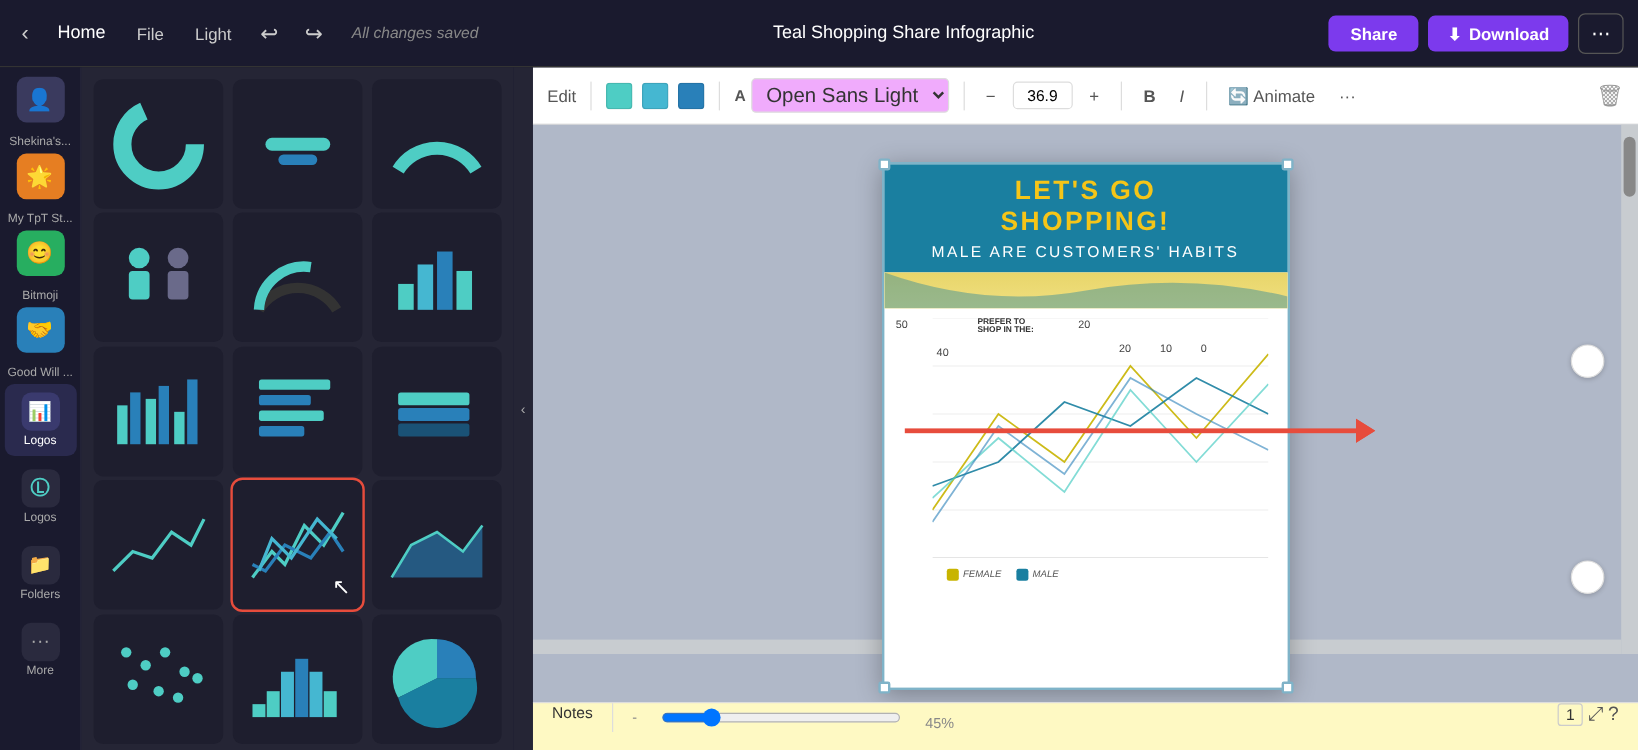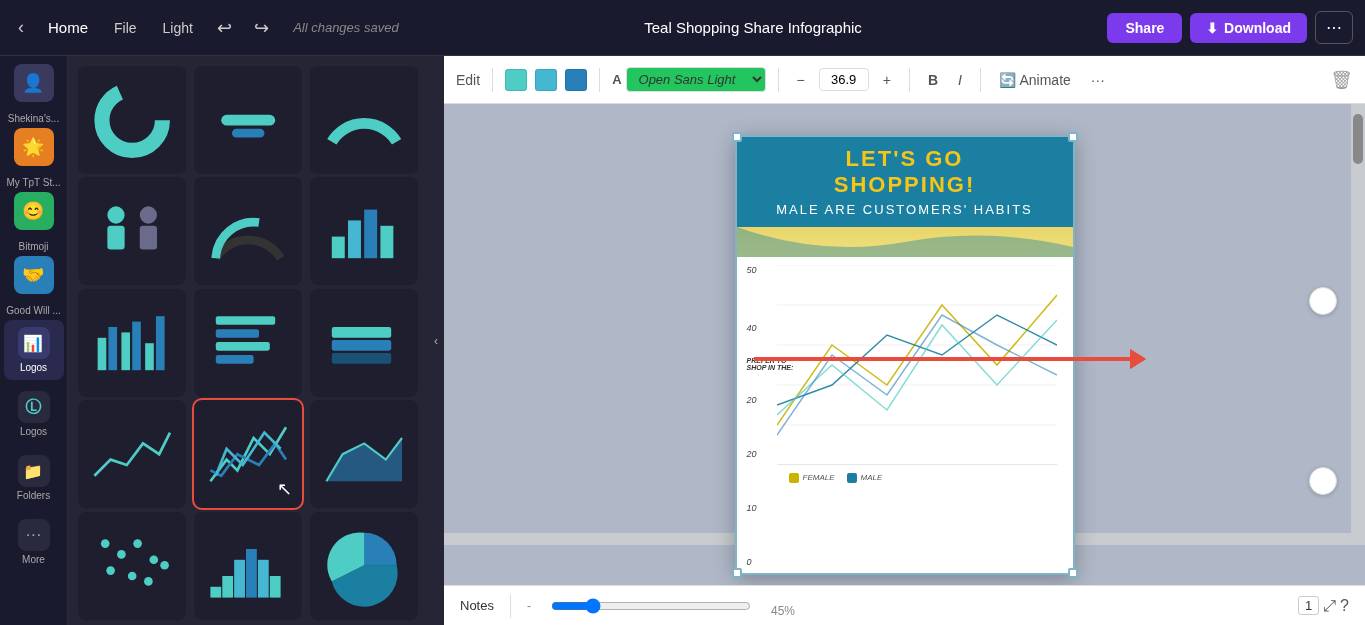--- a/index.html
+++ b/index.html
@@ -239,23 +239,23 @@
       align-items: center;
       gap: 4px;
       font-size: 8px;
       color: #555;
     }
     .legend-dot { width: 10px; height: 10px; border-radius: 2px; }
 
     
     .bottom-bar {
       height: 40px;
-      background: #ffffff;
-      display: flex;
-      align-items: center;
+      background: #fef9c3;
+      display: flex;
+      align-items: flex-start;
       padding: 0 16px;
       border-top: 1px solid #ddd;
       gap: 12px;
       flex-shrink: 0;
     }
     .notes-label { font-size: 13px; color: #333; }
     .zoom-slider { flex: 1; margin: 0 12px; }
     .page-indicator { font-size: 13px; color: #333; border: 1px solid #ccc; padding: 1px 6px; border-radius: 3px; }
     .fullscreen-btn, .help-btn { background: none; border: none; cursor: pointer; font-size: 16px; color: #555; }
 
@@ -263,26 +263,25 @@
     .color-swatch {
       width: 22px; height: 22px;
       border-radius: 3px;
       cursor: pointer;
       border: 1px solid rgba(0,0,0,0.1);
     }
     .font-select {
       border: 1px solid #ddd;
       border-radius: 4px;
       padding: 3px 8px;
-      font-size: 13px;
+      font-size: 17px;
       color: #333;
       cursor: pointer;
-      background: #22c55e;
+      background: #f0abfc;
       min-width: 140px;
-      font-style: italic;
     }
     .toolbar-btn {
       background: none;
       border: none;
       cursor: pointer;
       font-size: 14px;
       color: #555;
       padding: 3px 6px;
       border-radius: 3px;
     }
@@ -596,21 +595,21 @@
         </div>
 
         <div class="wave-bg">
           <svg viewBox="0 0 340 30" style="position:absolute;top:0;left:0;width:100%;height:100%;" preserveAspectRatio="none">
             <path d="M0 0 Q85 30 170 15 Q255 0 340 20 L340 30 L0 30 Z" fill="#1a7fa0" opacity="0.4"></path>
           </svg>
         </div>
 
         <div style="padding:8px 10px 0; position:relative;">
           
-          <div style="display:flex; flex-direction:column; position:absolute; left:10px; top:8px; gap:24px;font-style:italic;">
+          <div style="display:flex; flex-direction:row; position:absolute; left:10px; top:8px; gap:24px;">
             <span style="font-size:9px; color:#444;">50</span>
             <span style="font-size:9px; color:#444;margin-top:24px;">40</span>
             <div style="font-size:7px; color:#333; font-weight:700; width:60px;">PREFER TO SHOP IN THE:</div>
             <span style="font-size:9px; color:#444;">20</span>
             <span style="font-size:9px; color:#444; margin-top:20px;">20</span>
             <span style="font-size:9px; color:#444; margin-top:20px;">10</span>
             <span style="font-size:9px; color:#444; margin-top:20px;">0</span>
           </div>
 
           

